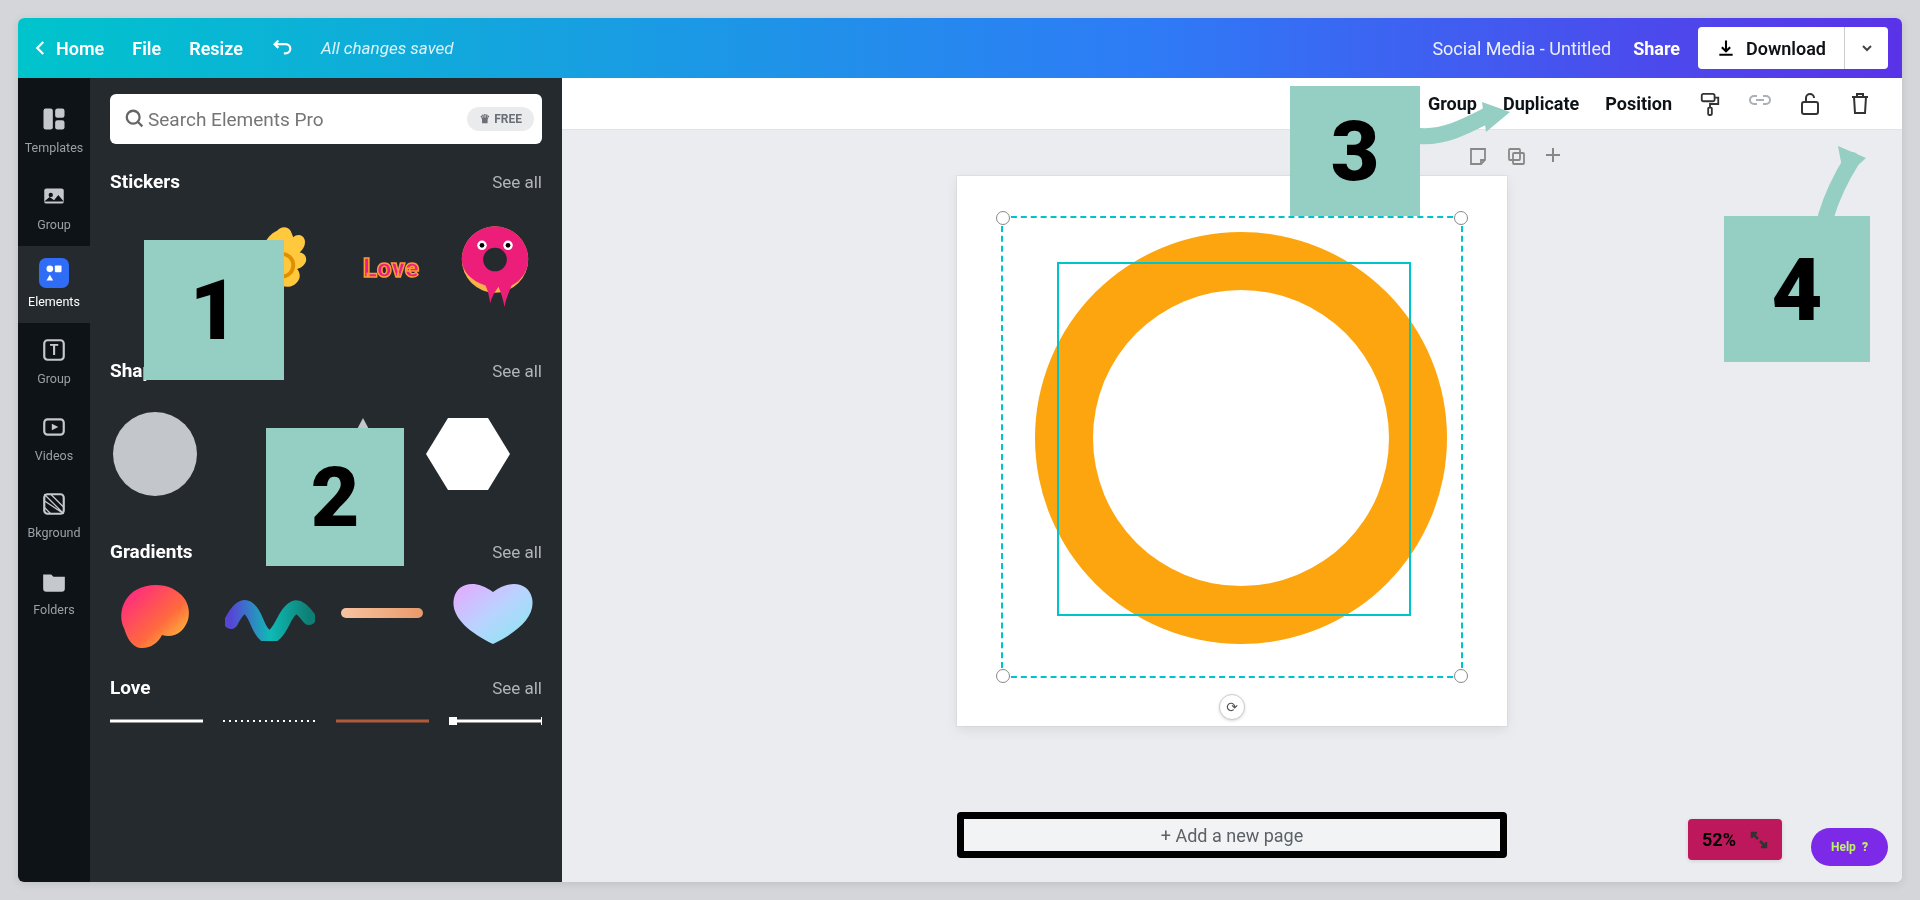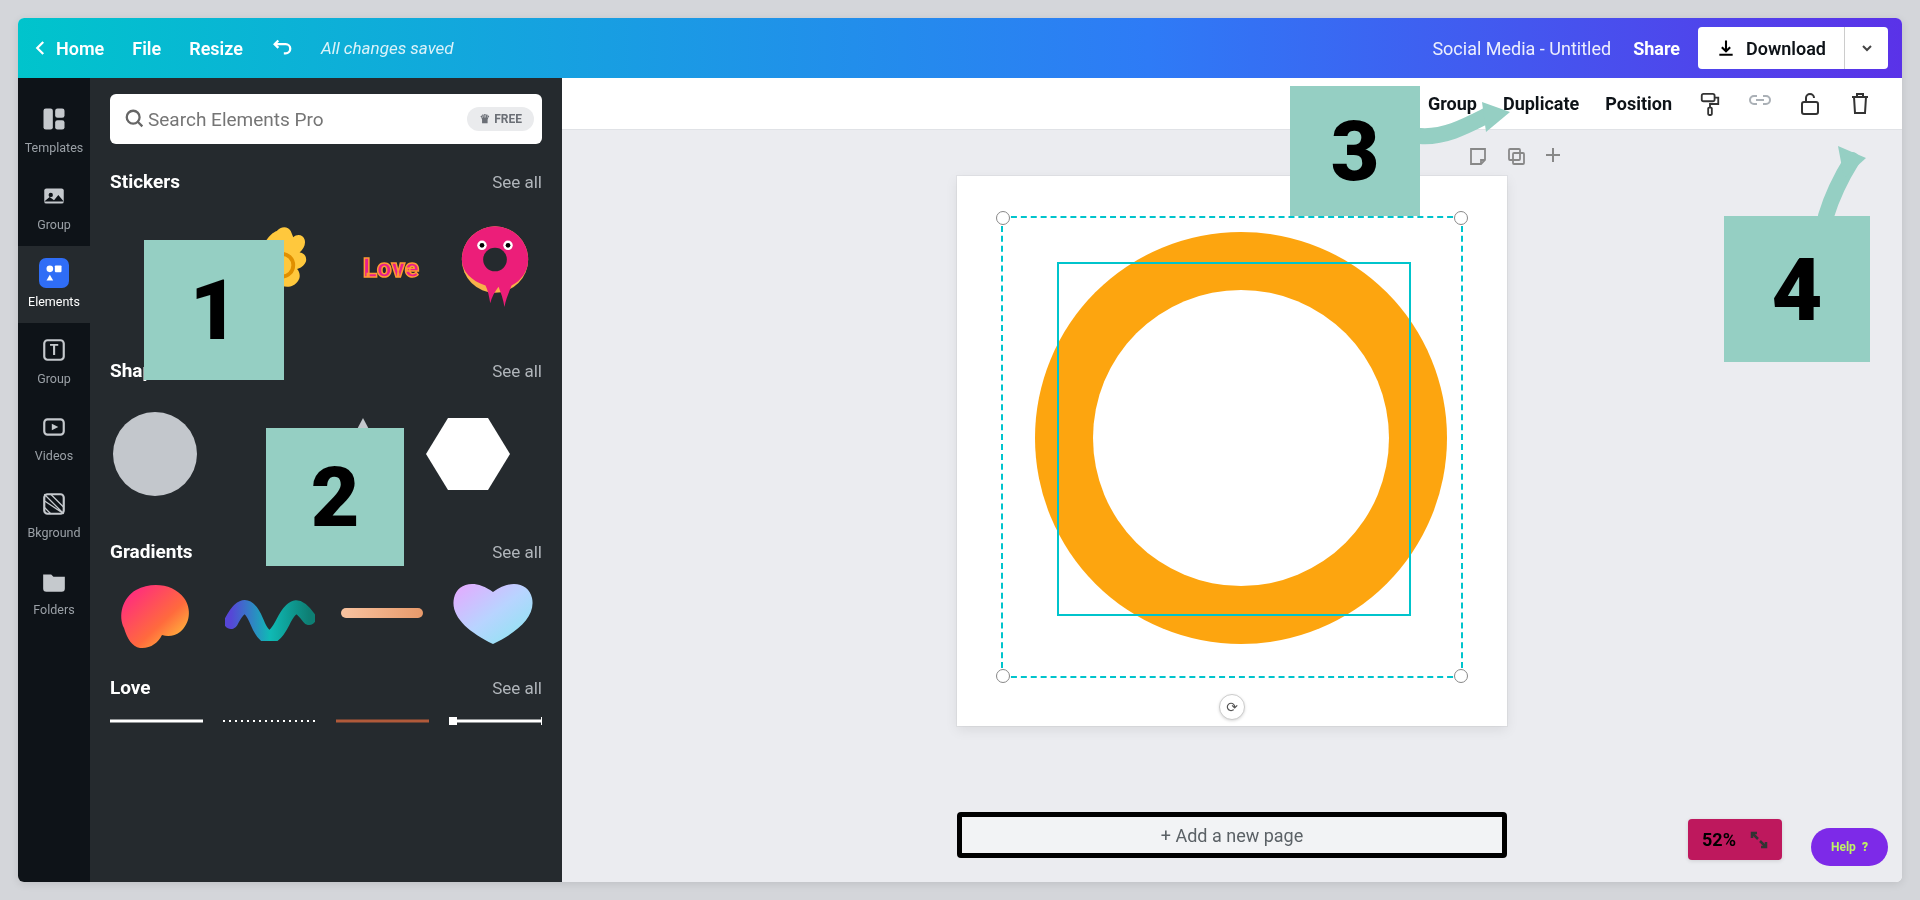--- a/index.html
+++ b/index.html
@@ -62,21 +62,21 @@
   .stage { flex:1; position:relative;}
   .page-actions { position:absolute; top:16px; right:340px; display:flex; gap:18px; color:#666;}
   .page-actions .pa { cursor:pointer;}
   .artboard { position:absolute; top:46px; left:50%; transform:translateX(-50%); width:550px; height:550px; background:#fff; box-shadow:0 0 0 1px rgba(0,0,0,.04), 0 4px 12px rgba(0,0,0,.08);}
   .sel-outer { position:absolute; left:44px; top:40px; width:462px; height:462px; border:2px dashed var(--sel-cyan);}
   .sel-inner { position:absolute; left:100px; top:86px; width:354px; height:354px; border:2px solid var(--sel-cyan);}
   .handle { position:absolute; width:14px; height:14px; background:#fff; border:1.5px solid #888; border-radius:50%;}
   .h-tl { left:-7px; top:-7px;} .h-tr { right:-7px; top:-7px;} .h-bl { left:-7px; bottom:-7px;} .h-br { right:-7px; bottom:-7px;}
   .ring { position:absolute; left:64px; top:42px; width:440px; height:440px;}
   .rotate { position:absolute; bottom:-44px; left:50%; transform:translateX(-50%); width:26px; height:26px; background:#fff; border:1px solid #ccc; border-radius:50%; box-shadow:0 1px 3px rgba(0,0,0,.15); display:flex; align-items:center; justify-content:center; font-size:14px; color:#555;}
-  .add-page { position:absolute; bottom:24px; left:50%; transform:translateX(-50%); width:550px; height:46px; background:#F2F3F5; border:5px solid #000000; border-radius:4px; display:flex; align-items:center; justify-content:center; color:#5B6166; font-size:18px; cursor:pointer;}
+  .add-page { position:absolute; bottom:24px; left:50%; transform:translateX(-50%); width:550px; height:46px; background:#F2F3F5; border:7px solid #000000; border-radius:4px; display:flex; align-items:center; justify-content:center; color:#5B6166; font-size:18px; cursor:pointer;}
   .zoom { position:absolute; bottom:22px; right:120px; background:#be185d; box-shadow:0 1px 4px rgba(0,0,0,.12); border-radius:4px; padding:10px 14px; display:flex; align-items:center; gap:14px; font-weight:700; font-size:18px;}
   .help { position:absolute; bottom:16px; right:14px; background:var(--purple); color:#bef264; font-weight:700; font-size:12px; padding:12px 20px; border-radius:24px; display:flex; align-items:center; gap:6px; cursor:pointer;}
   
   .annot { position:absolute; background:var(--teal-annot); color:#000; font-family:"Arial Black", Impact, sans-serif; font-weight:900; display:flex; align-items:center; justify-content:center; box-shadow: inset 0 0 0 0 rgba(0,0,0,0);}
   .arrow { position:absolute; }
   .lines-row { display:flex; gap:20px; align-items:center; width:100%;}
   .line-seg { flex:1; height:20px; position:relative;}
 </style>
 </head>
 <body>

